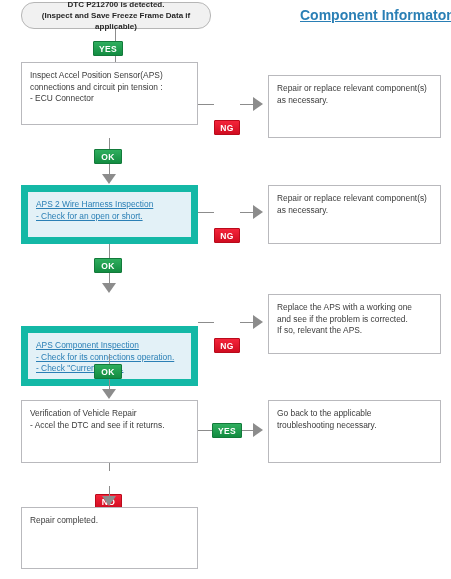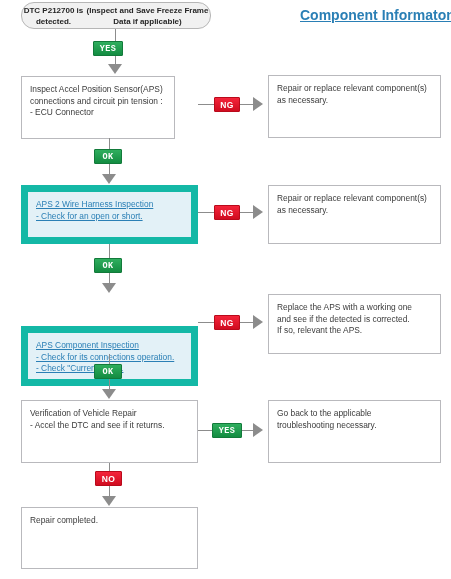--- a/index.html
+++ b/index.html
@@ -26,21 +26,21 @@
 
   
   .start-box {
     left: 21px; top: 2px;
     width: 190px; height: 27px;
     border: 1px solid #b6b6b6;
     border-radius: 13px;
     background: #f1f1f1;
     box-sizing: border-box;
     display: flex;
-    flex-direction: row;
+    flex-direction: column;
     align-items: center;
     justify-content: center;
     text-align: center;
     line-height: 11px;
     color: #262626;
     font-weight: bold;
     font-size: 8px;
   }
   .start-box .l1 { display: block; }
   .start-box .l2 { display: block; }
@@ -111,46 +111,46 @@
     align-items: center;
     justify-content: center;
     text-align: center;
     border-radius: 1px;
     cursor: default;
   }
   .badge.green {
     background: #1f9a4e;
     background-image: linear-gradient(#2fae5e, #138c41);
     border: 1px solid #127a3a;
-    font-family: Liberation Mono, monospace;
   }
   .badge.red {
     background: #e8192c;
     background-image: linear-gradient(#f4243a, #d00c20);
     border: 1px solid #b90a1b;
+    margin-top: 23px;
   }
 </style>
 </head>
 <body>
 
 <div id="canvas">
 
   <a class="abs comp-link" href="#">Component Informaton</a>
 
   <div class="abs start-box">
     <span class="l1">DTC P212700 is detected.</span>
     <span class="l2">(Inspect and  Save Freeze Frame Data if applicable)</span>
   </div>
 
   <div class="abs vline" style="left:115px; top:29px; height:12px;"></div>
   <div class="abs badge green" style="left:93px; top:41px; width:30px; height:15px;">YES</div>
   <div class="abs vline" style="left:115px; top:56px; height:9px;"></div>
   <div class="abs arrow-down" style="left:108px; top:64px;"></div>
 
-  <div class="abs pbox" style="left:21px; top:76px; width:154px; height:63px;">
+  <div class="abs pbox" style="left:21px; top:62px; width:177px; height:63px;">
     <span class="line">Inspect Accel Position Sensor(APS)</span>
     <span class="line">connections and circuit pin tension :</span>
     <span class="line">- ECU Connector</span>
   </div>
 
   <div class="abs hline" style="left:198px; top:104px; width:16px;"></div>
   <div class="abs badge red" style="left:214px; top:97px; width:26px; height:15px;">NG</div>
   <div class="abs hline" style="left:240px; top:104px; width:13px;"></div>
   <div class="abs arrow-right" style="left:253px; top:97px;"></div>
   <div class="abs pbox" style="left:268px; top:75px; width:173px; height:63px;">
@@ -187,21 +187,21 @@
     <span class="line">- Check for its connections operation.</span>
     <span class="line">- Check "Current Data".</span>
   </div>
 
   <div class="abs hline" style="left:198px; top:322px; width:16px;"></div>
   <div class="abs badge red" style="left:214px; top:315px; width:26px; height:15px;">NG</div>
   <div class="abs hline" style="left:240px; top:322px; width:13px;"></div>
   <div class="abs arrow-right" style="left:253px; top:315px;"></div>
   <div class="abs pbox" style="left:268px; top:294px; width:173px; height:60px;">
     <span class="line">Replace the APS with a working one</span>
-    <span class="line">and see if the detected is corrected.</span>
+    <span class="line">and see if the problem is corrected.</span>
     <span class="line">If so, relevant the APS.</span>
   </div>
 
   <div class="abs vline" style="left:109px; top:354px; height:10px;"></div>
   <div class="abs badge green" style="left:94px; top:364px; width:28px; height:15px;">OK</div>
   <div class="abs vline" style="left:109px; top:379px; height:11px;"></div>
   <div class="abs arrow-down" style="left:102px; top:389px;"></div>
 
   <div class="abs pbox" style="left:21px; top:400px; width:177px; height:63px;">
     <span class="line">Verification of Vehicle Repair</span>

